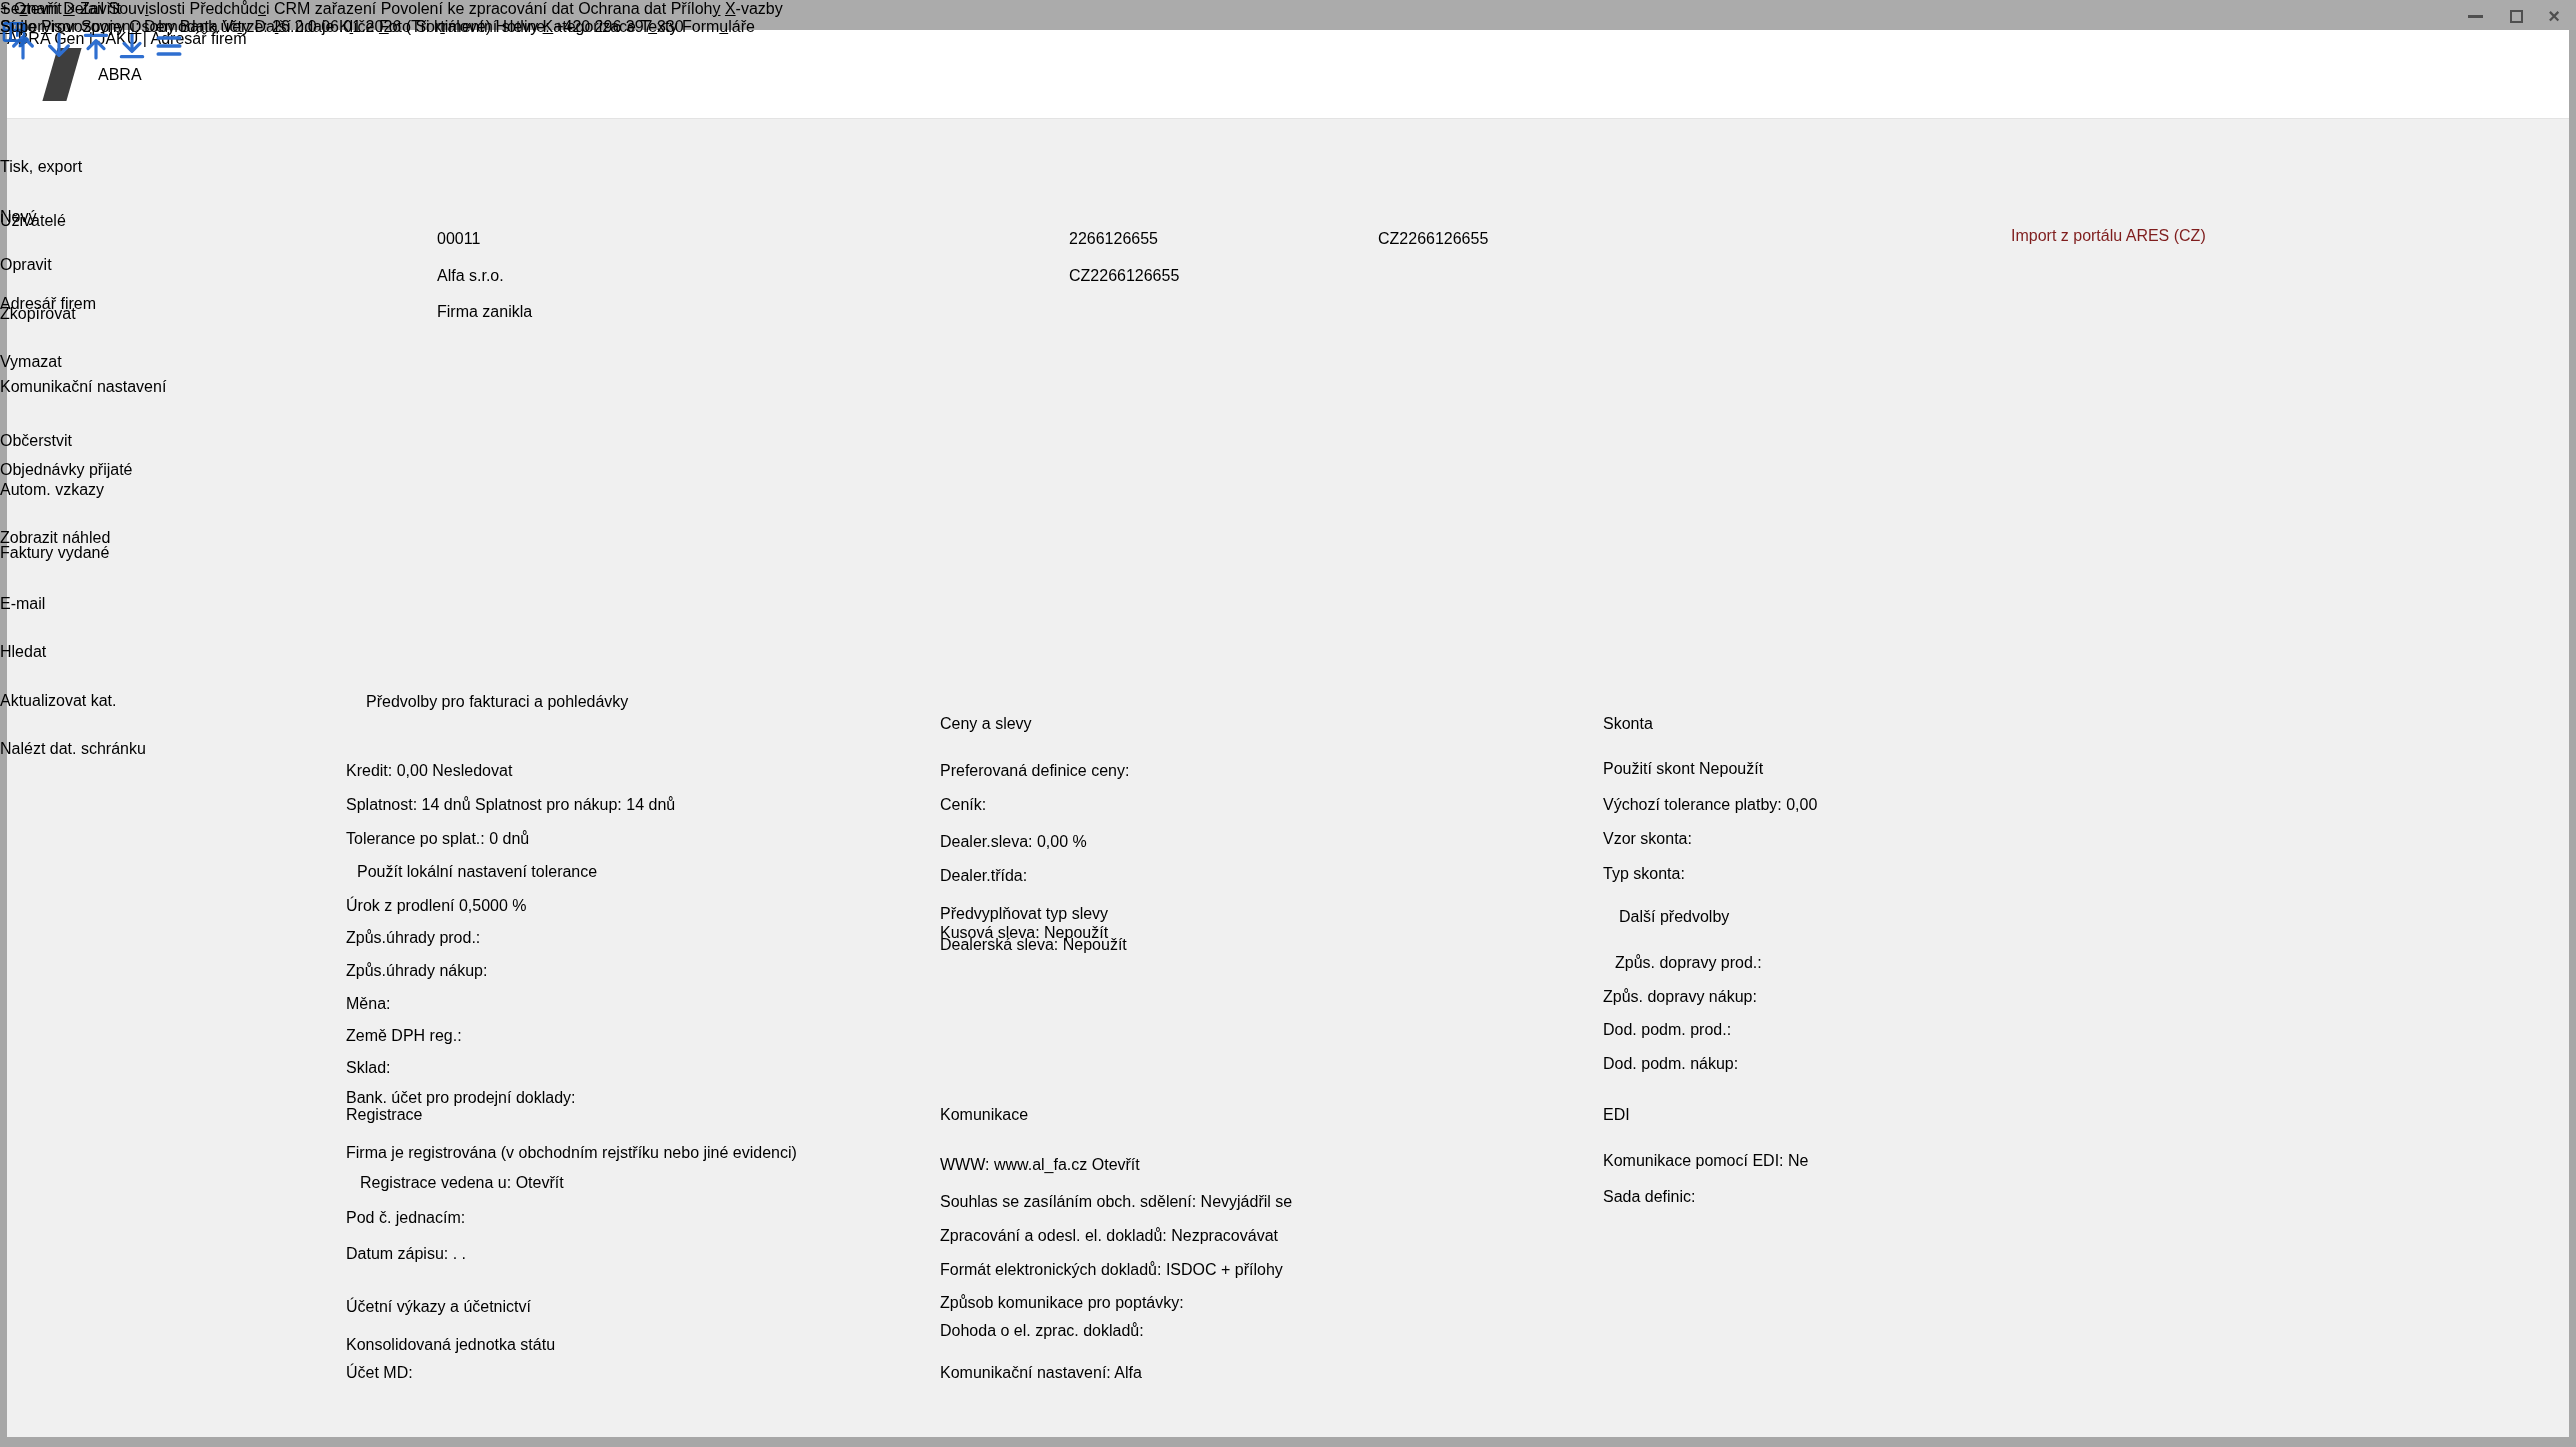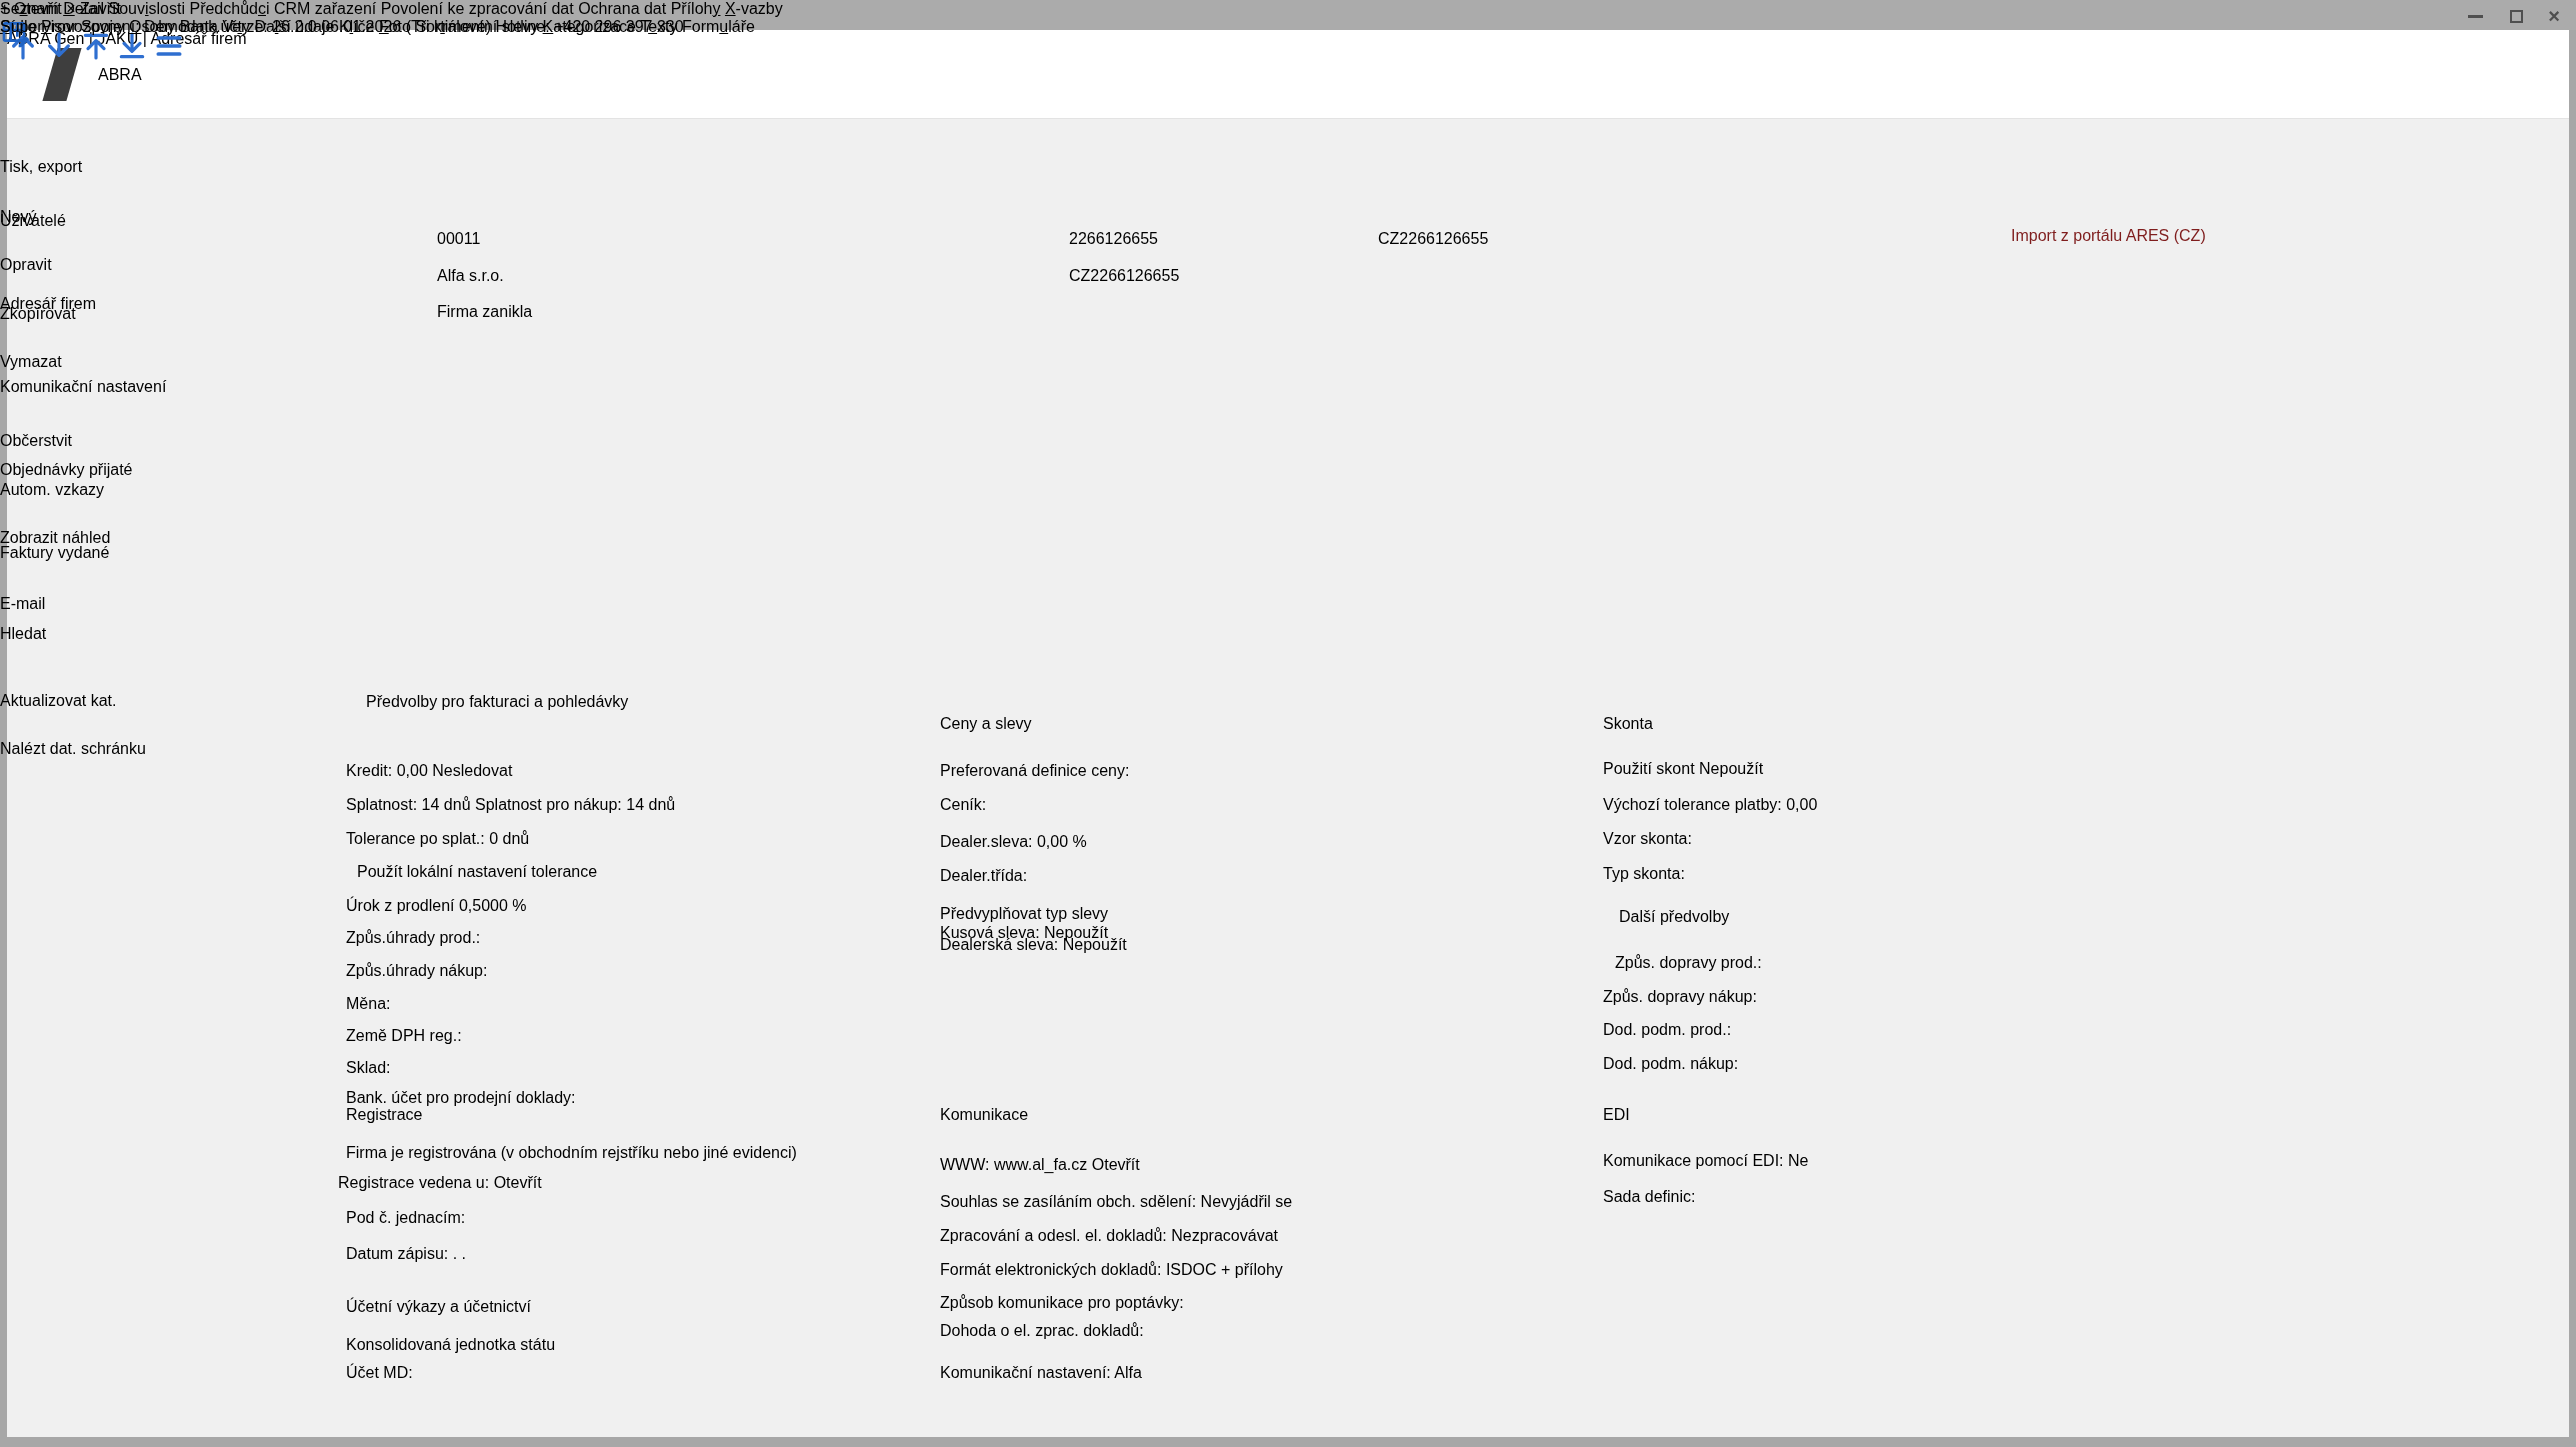--- a/index.html
+++ b/index.html
@@ -317,21 +317,21 @@
 <div class="abs frow" style="left:346px;top:1089px;width:594px;">
   <span class="lbl">Bank. účet pro prodejní doklady:</span>
   <span class="dd" style="left:245px;width:220px;"><span></span><span class="arr"></span></span>
 </div>
 
 <div class="abs sec" style="left:346px;top:1106px;width:594px;">Registrace</div>
 <div class="abs frow" style="left:346px;top:1144px;width:594px;height:28px;">
   <span class="chk" style="left:2px;top:2px;"></span>
   <span class="lbl gray" style="left:34px;">Firma je registrována (v obchodním rejstříku nebo jiné evidenci)</span>
 </div>
-<div class="abs frow" style="left:338px;top:1174px;width:594px;">
+<div class="abs frow" style="left:360px;top:1174px;width:594px;">
   <span class="lbl" style="left:25px;">Registrace vedena u:</span>
   <span class="inp" style="left:190px;width:216px;"></span>
   <span class="mini-btn" style="left:488px;width:65px;">Otevřít</span>
 </div>
 <div class="abs frow" style="left:346px;top:1209px;width:594px;">
   <span class="lbl" style="left:25px;">Pod č. jednacím:</span>
   <span class="inp" style="left:190px;width:216px;"></span>
 </div>
 <div class="abs frow" style="left:346px;top:1245px;width:594px;">
   <span class="lbl" style="left:25px;">Datum zápisu:</span>
@@ -475,21 +475,21 @@
 
 <div class="abs rbtn" style="top:158px;"><span>Tisk, export</span><span class="arr"></span></div>
 <div class="abs rbtn" style="top:208px;"><span>Nový</span></div>
 <div class="abs rbtn" style="top:256px;"><span>Opravit</span><span class="arr"></span></div>
 <div class="abs rbtn" style="top:305px;"><span>Zkopírovat</span></div>
 <div class="abs rbtn" style="top:353px;"><span>Vymazat</span></div>
 <div class="abs rbtn" style="top:432px;"><span>Občerstvit</span></div>
 <div class="abs rbtn" style="top:481px;"><span>Autom. vzkazy</span><span class="arr"></span></div>
 <div class="abs rbtn" style="top:529px;"><span>Zobrazit náhled</span><span class="arr"></span></div>
 <div class="abs rbtn" style="top:595px;"><span>E-mail</span></div>
-<div class="abs rbtn" style="top:625px;"><span>Hledat</span></div>
+<div class="abs rbtn" style="top:643px;"><span>Hledat</span></div>
 <div class="abs rbtn" style="top:692px;"><span>Aktualizovat kat.</span><span class="arr"></span></div>
 <div class="abs rbtn disabled" style="top:740px;"><span>Nalézt dat. schránku</span></div>
 
 
 <div class="abs" id="statusbar">
   <span class="stxt" style="left:18px;margin-top:8px;">Supervisor</span>
   <span class="stxt" style="left:615px;">Spojení: Demodata</span>
   <span class="stxt" style="left:1161px;">Verze: 26.2.0</span>
   <span class="stxt" style="left:1565px;">06.01.2026 (Tři králové)</span>
   <span class="stxt" style="left:1898px;">Hotline: +420 296 397 330</span>

